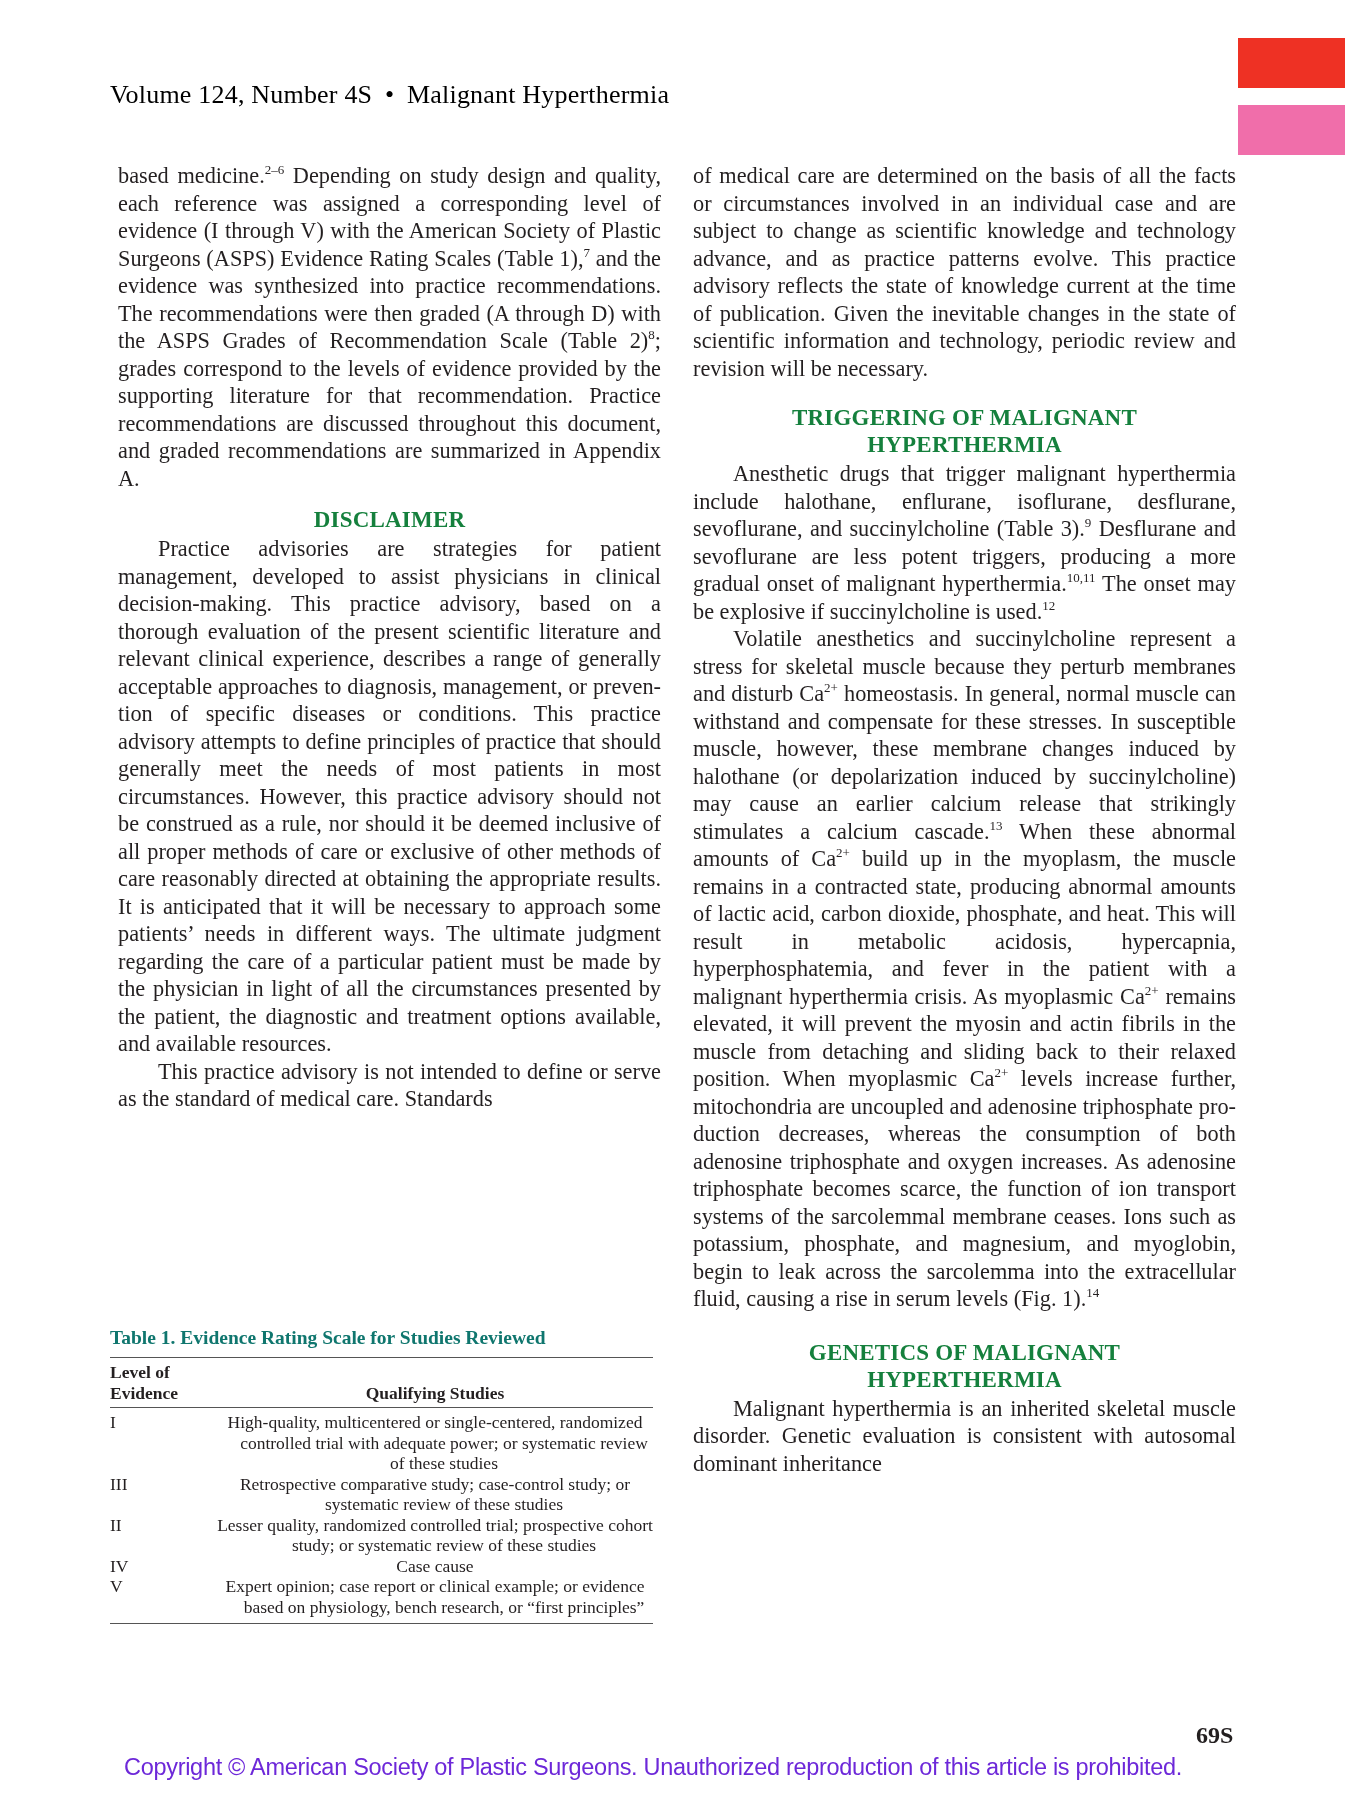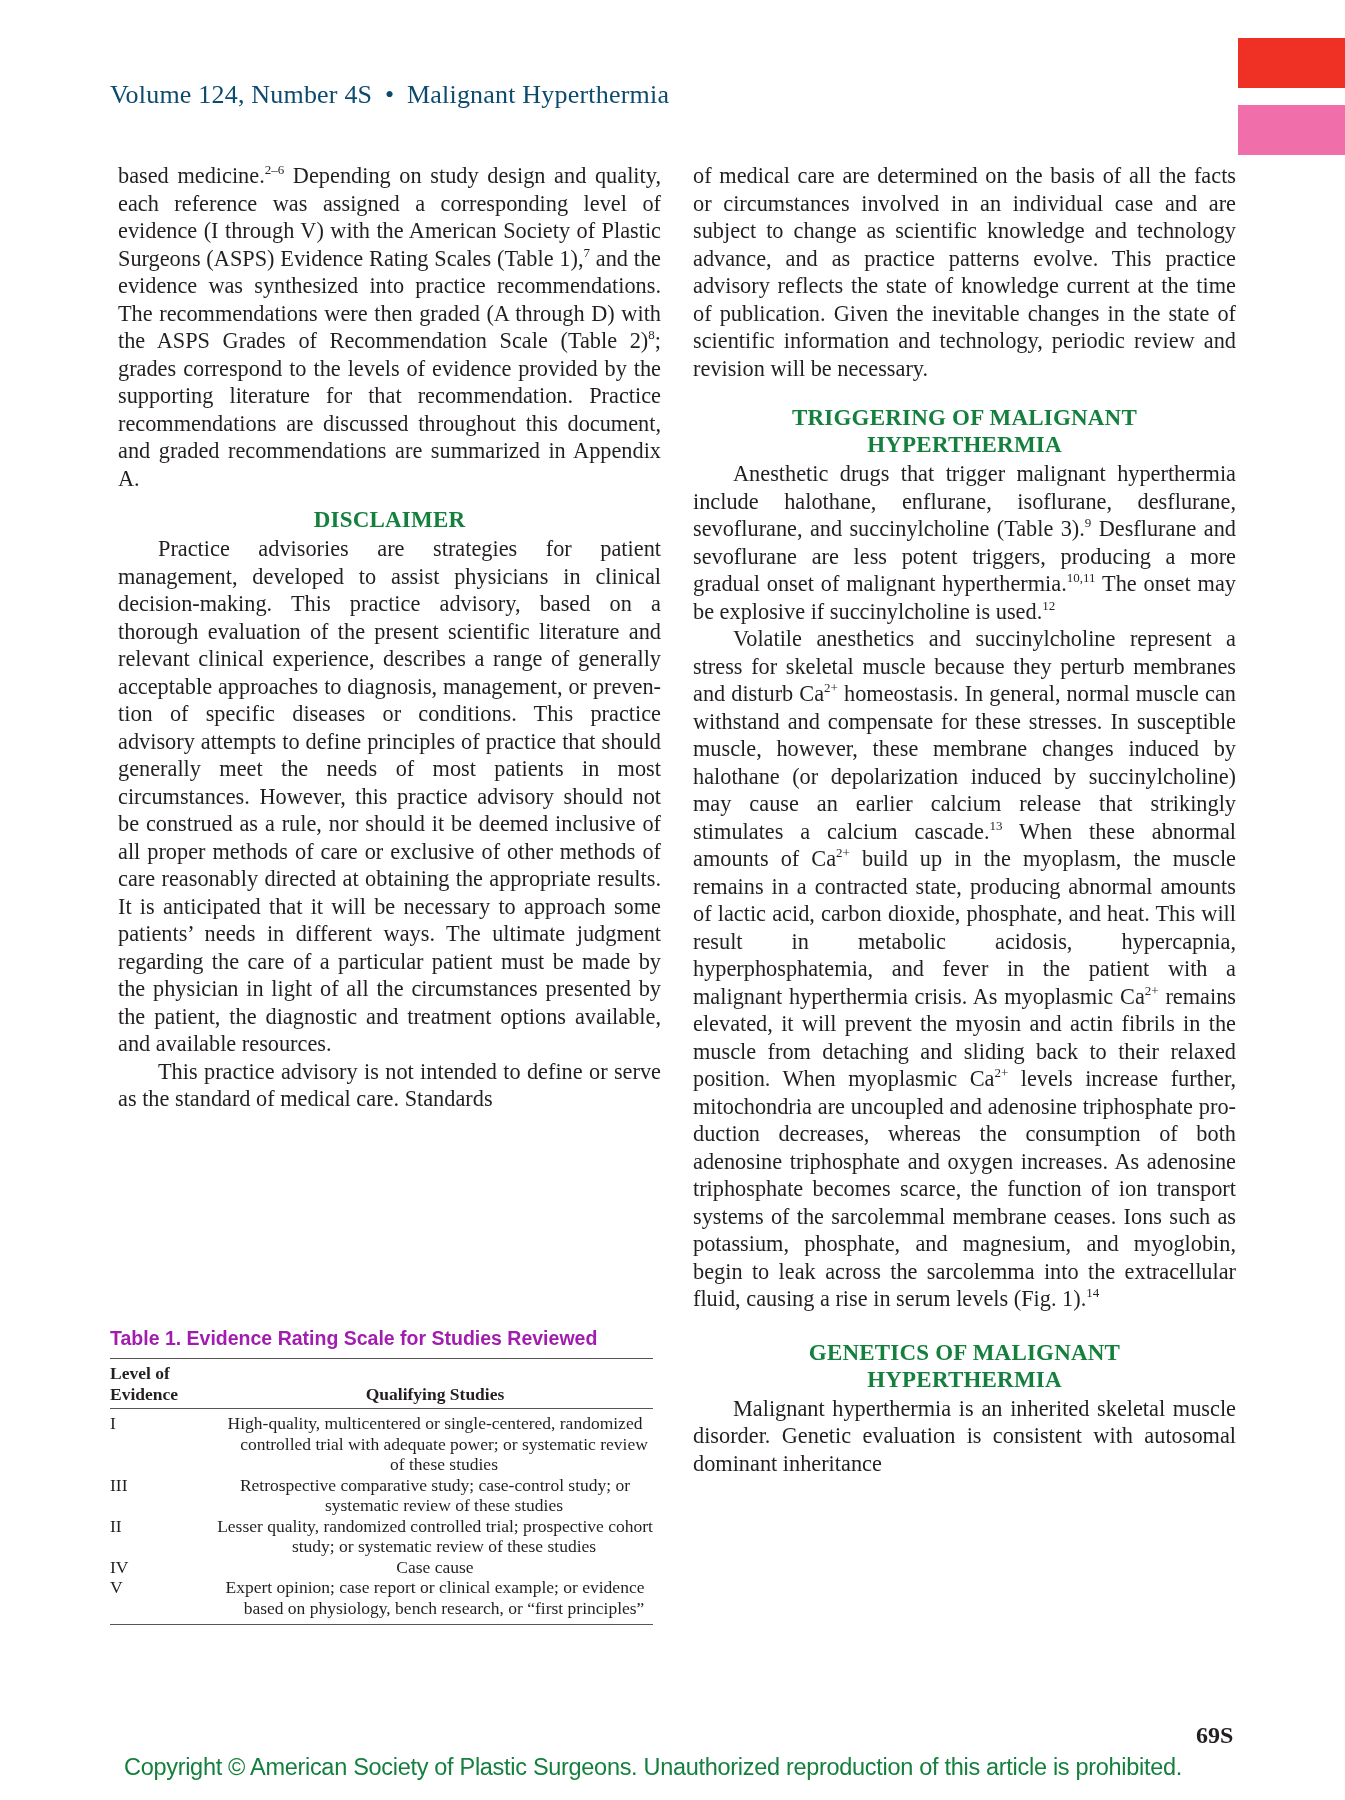--- a/index.html
+++ b/index.html
@@ -3,60 +3,60 @@
 <meta charset="utf-8">
 <style>
   html, body { margin: 0; padding: 0; background: #ffffff; }
   body {
     width: 1345px; height: 1800px; position: relative; overflow: hidden;
     font-family: "Liberation Serif", "DejaVu Serif", serif; color: #231f20;
   }
   .tab-red  { position: absolute; left: 1238px; top: 38px;  width: 107px; height: 50px; background: #ee3124; }
   .tab-pink { position: absolute; left: 1238px; top: 105px; width: 107px; height: 50px; background: #f06eaa; }
   .running-head {
-    position: absolute; left: 110px; top: 80px; font-size: 26px; letter-spacing: 0.2px; color: #0c4a6e;
+    position: absolute; left: 110px; top: 80px; font-size: 26px; letter-spacing: 0.2px; color: #000000;
     white-space: nowrap;
   }
   .running-head .bullet { margin: 0 6px; }
   .col { position: absolute; width: 543px; font-size: 22.3px; line-height: 27.5px; }
   .col-left  { left: 118px; top: 162px; }
   .col-right { left: 693px; top: 162px; }
   p { margin: 0; text-align: justify; hyphens: manual; }
   p.indent { text-indent: 40px; }
   sup { font-size: 13px; line-height: 0; vertical-align: 9px; }
   h2 {
     margin: 0; color: #15803d; font-weight: bold; font-size: 23px; line-height: 27px;
     text-align: center; letter-spacing: 0.2px;
   }
   .h-disclaimer { margin-top: 14px; margin-bottom: 2px; }
   .h-trigger { margin-top: 22px; margin-bottom: 2px; }
   .h-genetics { margin-top: 26px; margin-bottom: 2px; }
 
   .table-block { position: absolute; left: 110px; top: 1327px; width: 543px; }
   .table-title {
-    font-family: Liberation Sans, sans-serif; font-weight: bold;
-    font-size: 19.5px; color: #a21caf; margin-bottom: 8px; white-space: nowrap;
+    font-family: Liberation Serif, serif; font-weight: bold;
+    font-size: 19.5px; color: #0f766e; margin-bottom: 8px; white-space: nowrap;
   }
   table { border-collapse: collapse; width: 100%; font-size: 17.5px; line-height: 20.5px; }
   thead th { font-weight: bold; vertical-align: bottom; padding: 4px 0 4px 0; }
   thead tr { border-top: 1.5px solid #555; border-bottom: 1.5px solid #555; }
   th.th-level { text-align: left; width: 107px; }
   th.th-studies { }
   tbody td { vertical-align: top; padding: 0; }
   tbody tr:first-child td { padding-top: 4px; }
   tbody tr:last-child td { padding-bottom: 6px; }
   tbody { border-bottom: 1.5px solid #555; }
   td.desc { padding-left: 18px !important; text-indent: -18px; text-align: center; }
 
   .page-number {
     position: absolute; left: 1196px; top: 1722px; font-weight: bold; font-size: 24px; color: #231f20;
   }
   .copyright {
     position: absolute; left: 124px; top: 1754px; width: 1120px;
-    font-family: "Liberation Sans", "DejaVu Sans", sans-serif; font-size: 23.5px; color: #15803d;
+    font-family: "Liberation Sans", "DejaVu Sans", sans-serif; font-size: 23.5px; color: #6d28d9;
     white-space: nowrap; letter-spacing: -0.3px;
   }
 </style>
 </head>
 <body>
 
 <div class="tab-red"></div>
 <div class="tab-pink"></div>
 
 <div class="running-head">

